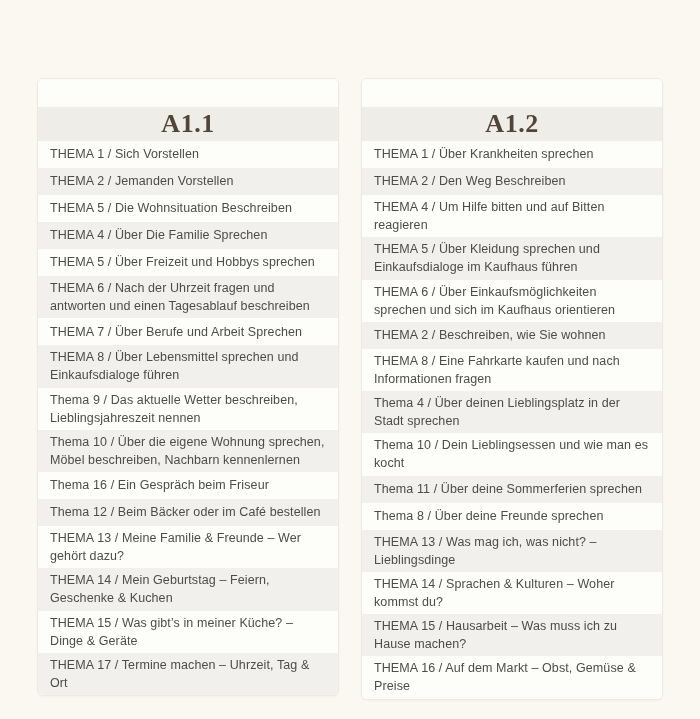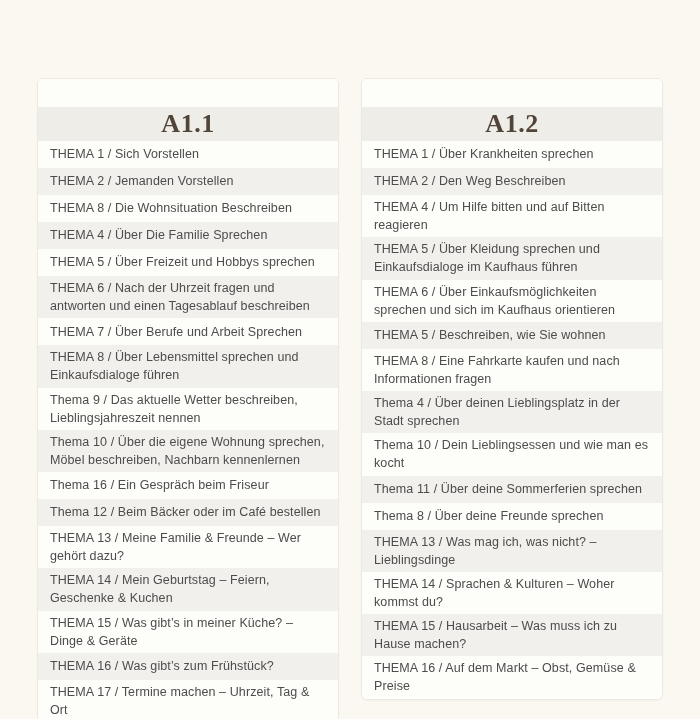--- a/index.html
+++ b/index.html
@@ -74,21 +74,21 @@
       <h2 class="table-title">A1.1</h2>
     </div>
     <div class="rows">
         <div class="topic-row">
           <span>THEMA 1 / Sich Vorstellen</span>
         </div>
         <div class="topic-row">
           <span>THEMA 2 / Jemanden Vorstellen</span>
         </div>
         <div class="topic-row">
-          <span>THEMA 8 / Die Wohnsituation Beschreiben</span>
+          <span>THEMA 5 / Die Wohnsituation Beschreiben</span>
         </div>
         <div class="topic-row">
           <span>THEMA 4 / Über Die Familie Sprechen</span>
         </div>
         <div class="topic-row">
           <span>THEMA 5 / Über Freizeit und Hobbys sprechen</span>
         </div>
         <div class="topic-row">
           <span>THEMA 6 / Nach der Uhrzeit fragen und antworten und einen Tagesablauf beschreiben</span>
         </div>
@@ -113,23 +113,20 @@
         <div class="topic-row">
           <span>THEMA 13 / Meine Familie &amp; Freunde – Wer gehört dazu?</span>
         </div>
         <div class="topic-row">
           <span>THEMA 14 / Mein Geburtstag – Feiern, Geschenke &amp; Kuchen</span>
         </div>
         <div class="topic-row">
           <span>THEMA 15 / Was gibt’s in meiner Küche? – Dinge &amp; Geräte</span>
         </div>
         <div class="topic-row">
-          <span>THEMA 16 / Was gibt’s zum Frühstück?</span>
-        </div>
-        <div class="topic-row">
           <span>THEMA 17 / Termine machen – Uhrzeit, Tag &amp; Ort</span>
         </div>
       </div>
   </section>
 
   <section class="topic-table">
     <div class="empty-row"></div>
     <div class="header-row">
       <h2 class="table-title">A1.2</h2>
     </div>
@@ -143,21 +140,21 @@
         <div class="topic-row">
           <span>THEMA 4 / Um Hilfe bitten und auf Bitten reagieren</span>
         </div>
         <div class="topic-row">
           <span>THEMA 5 / Über Kleidung sprechen und Einkaufsdialoge im Kaufhaus führen</span>
         </div>
         <div class="topic-row">
           <span>THEMA 6 / Über Einkaufsmöglichkeiten sprechen und sich im Kaufhaus orientieren</span>
         </div>
         <div class="topic-row">
-          <span>THEMA 5 / Beschreiben, wie Sie wohnen</span>
+          <span>THEMA 2 / Beschreiben, wie Sie wohnen</span>
         </div>
         <div class="topic-row">
           <span>THEMA 8 / Eine Fahrkarte kaufen und nach Informationen fragen</span>
         </div>
         <div class="topic-row">
           <span>Thema 4 / Über deinen Lieblingsplatz in der Stadt sprechen</span>
         </div>
         <div class="topic-row">
           <span>Thema 10 / Dein Lieblingsessen und wie man es kocht</span>
         </div>

